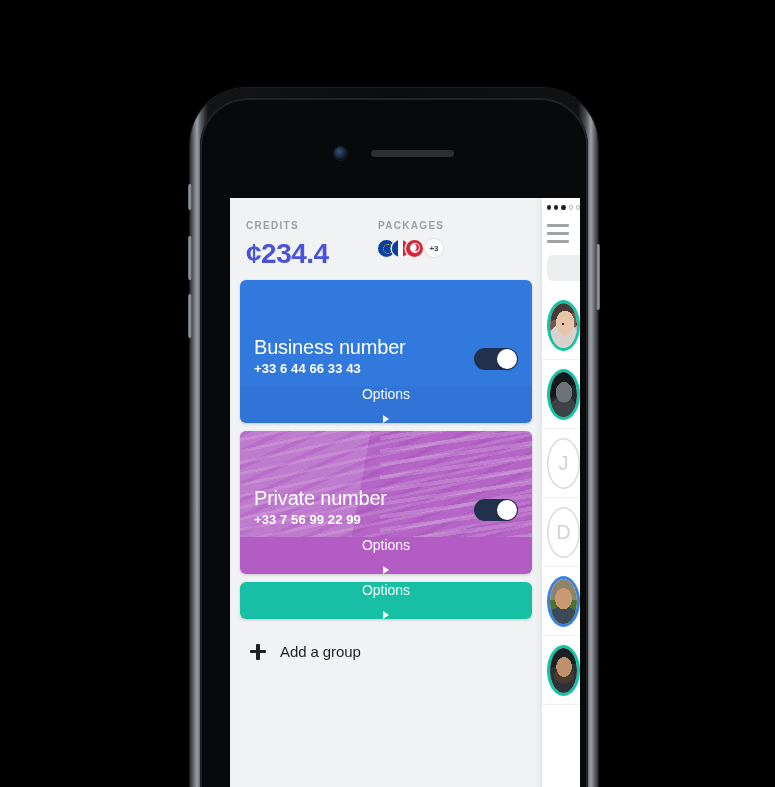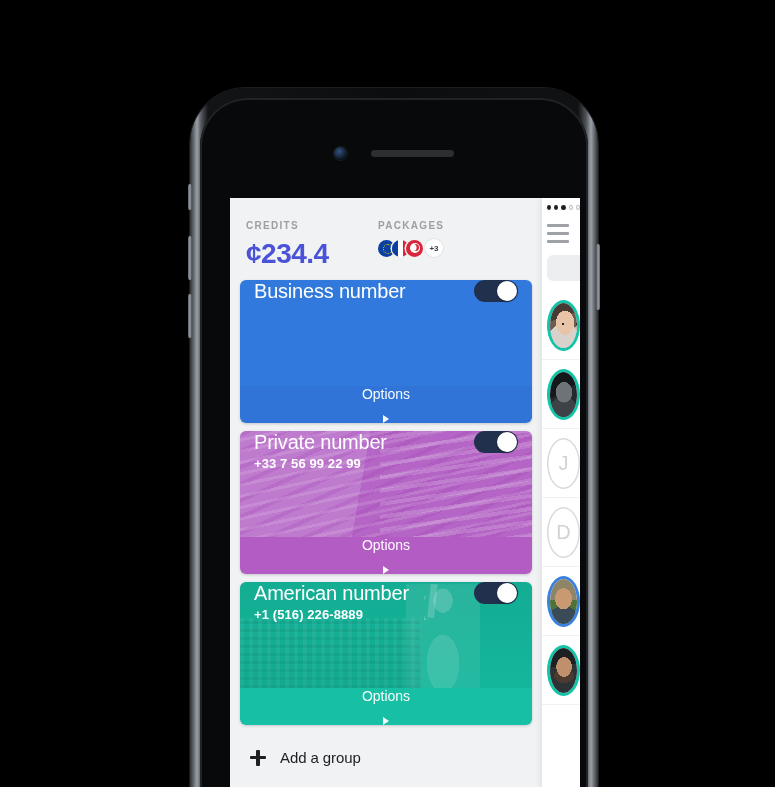--- a/index.html
+++ b/index.html
@@ -114,21 +114,21 @@
   
   .cards { padding: 0 10px; }
   .card {
     border-radius: 6px; overflow: hidden; margin-bottom: 8px;
     box-shadow: 0 1px 3px rgba(0,0,0,.18);
     position: relative;
   }
   .card-body {
     position: relative;
     height: 106px;
-    display: flex; align-items: flex-start;
+    display: flex; align-items: flex-end;
     padding: 0 14px 10px 14px;
   }
   .card-art { position:absolute; inset:0; overflow:hidden; }
   .card-texts { position: relative; z-index: 3; flex: 1; }
   .card-title {
     font-size: 20px; font-weight: 400; color: #ffffff;
     letter-spacing: -.2px; line-height: 1.12;
   }
   .card-sub {
     font-size: 13px; font-weight: 700; color: #ffffff;
@@ -333,20 +333,21 @@
               </div>
             </div>
 
             <div class="cards">
 
               <div class="card c-blue">
                 <div class="card-body">
                   <div class="card-art"></div>
                   <div class="card-texts">
                     <div class="card-title">Business number</div>
+                    <div class="card-sub">+33 6 44 66 33 43</div>
                   </div>
                   <div class="toggle">
                     <div class="knob"></div>
                   </div>
                 </div>
                 <div class="card-footer">
                   <div class="opt">Options</div>
                   <div class="caret"></div>
                 </div>
               </div>
@@ -364,38 +365,20 @@
                     <div class="knob"></div>
                   </div>
                 </div>
                 <div class="card-footer">
                   <div class="opt">Options</div>
                   <div class="caret"></div>
                 </div>
               </div>
 
               <div class="card c-teal">
-                <div class="card-body">
-                  <div class="card-art">
-                    <div class="tex-teal">
-                      <div class="skyline"></div>
-                      <div class="liberty"></div>
-                      <div class="torch"></div>
-                      <div class="rays"></div>
-                      <div class="haze"></div>
-                    </div>
-                  </div>
-                  <div class="card-texts">
-                    <div class="card-title">American number</div>
-                    <div class="card-sub">+1 (516) 226-8889</div>
-                  </div>
-                  <div class="toggle">
-                    <div class="knob"></div>
-                  </div>
-                </div>
                 <div class="card-footer">
                   <div class="opt">Options</div>
                   <div class="caret"></div>
                 </div>
               </div>
 
             </div>
 
             <div class="add-group">
               <div class="plus"></div>

